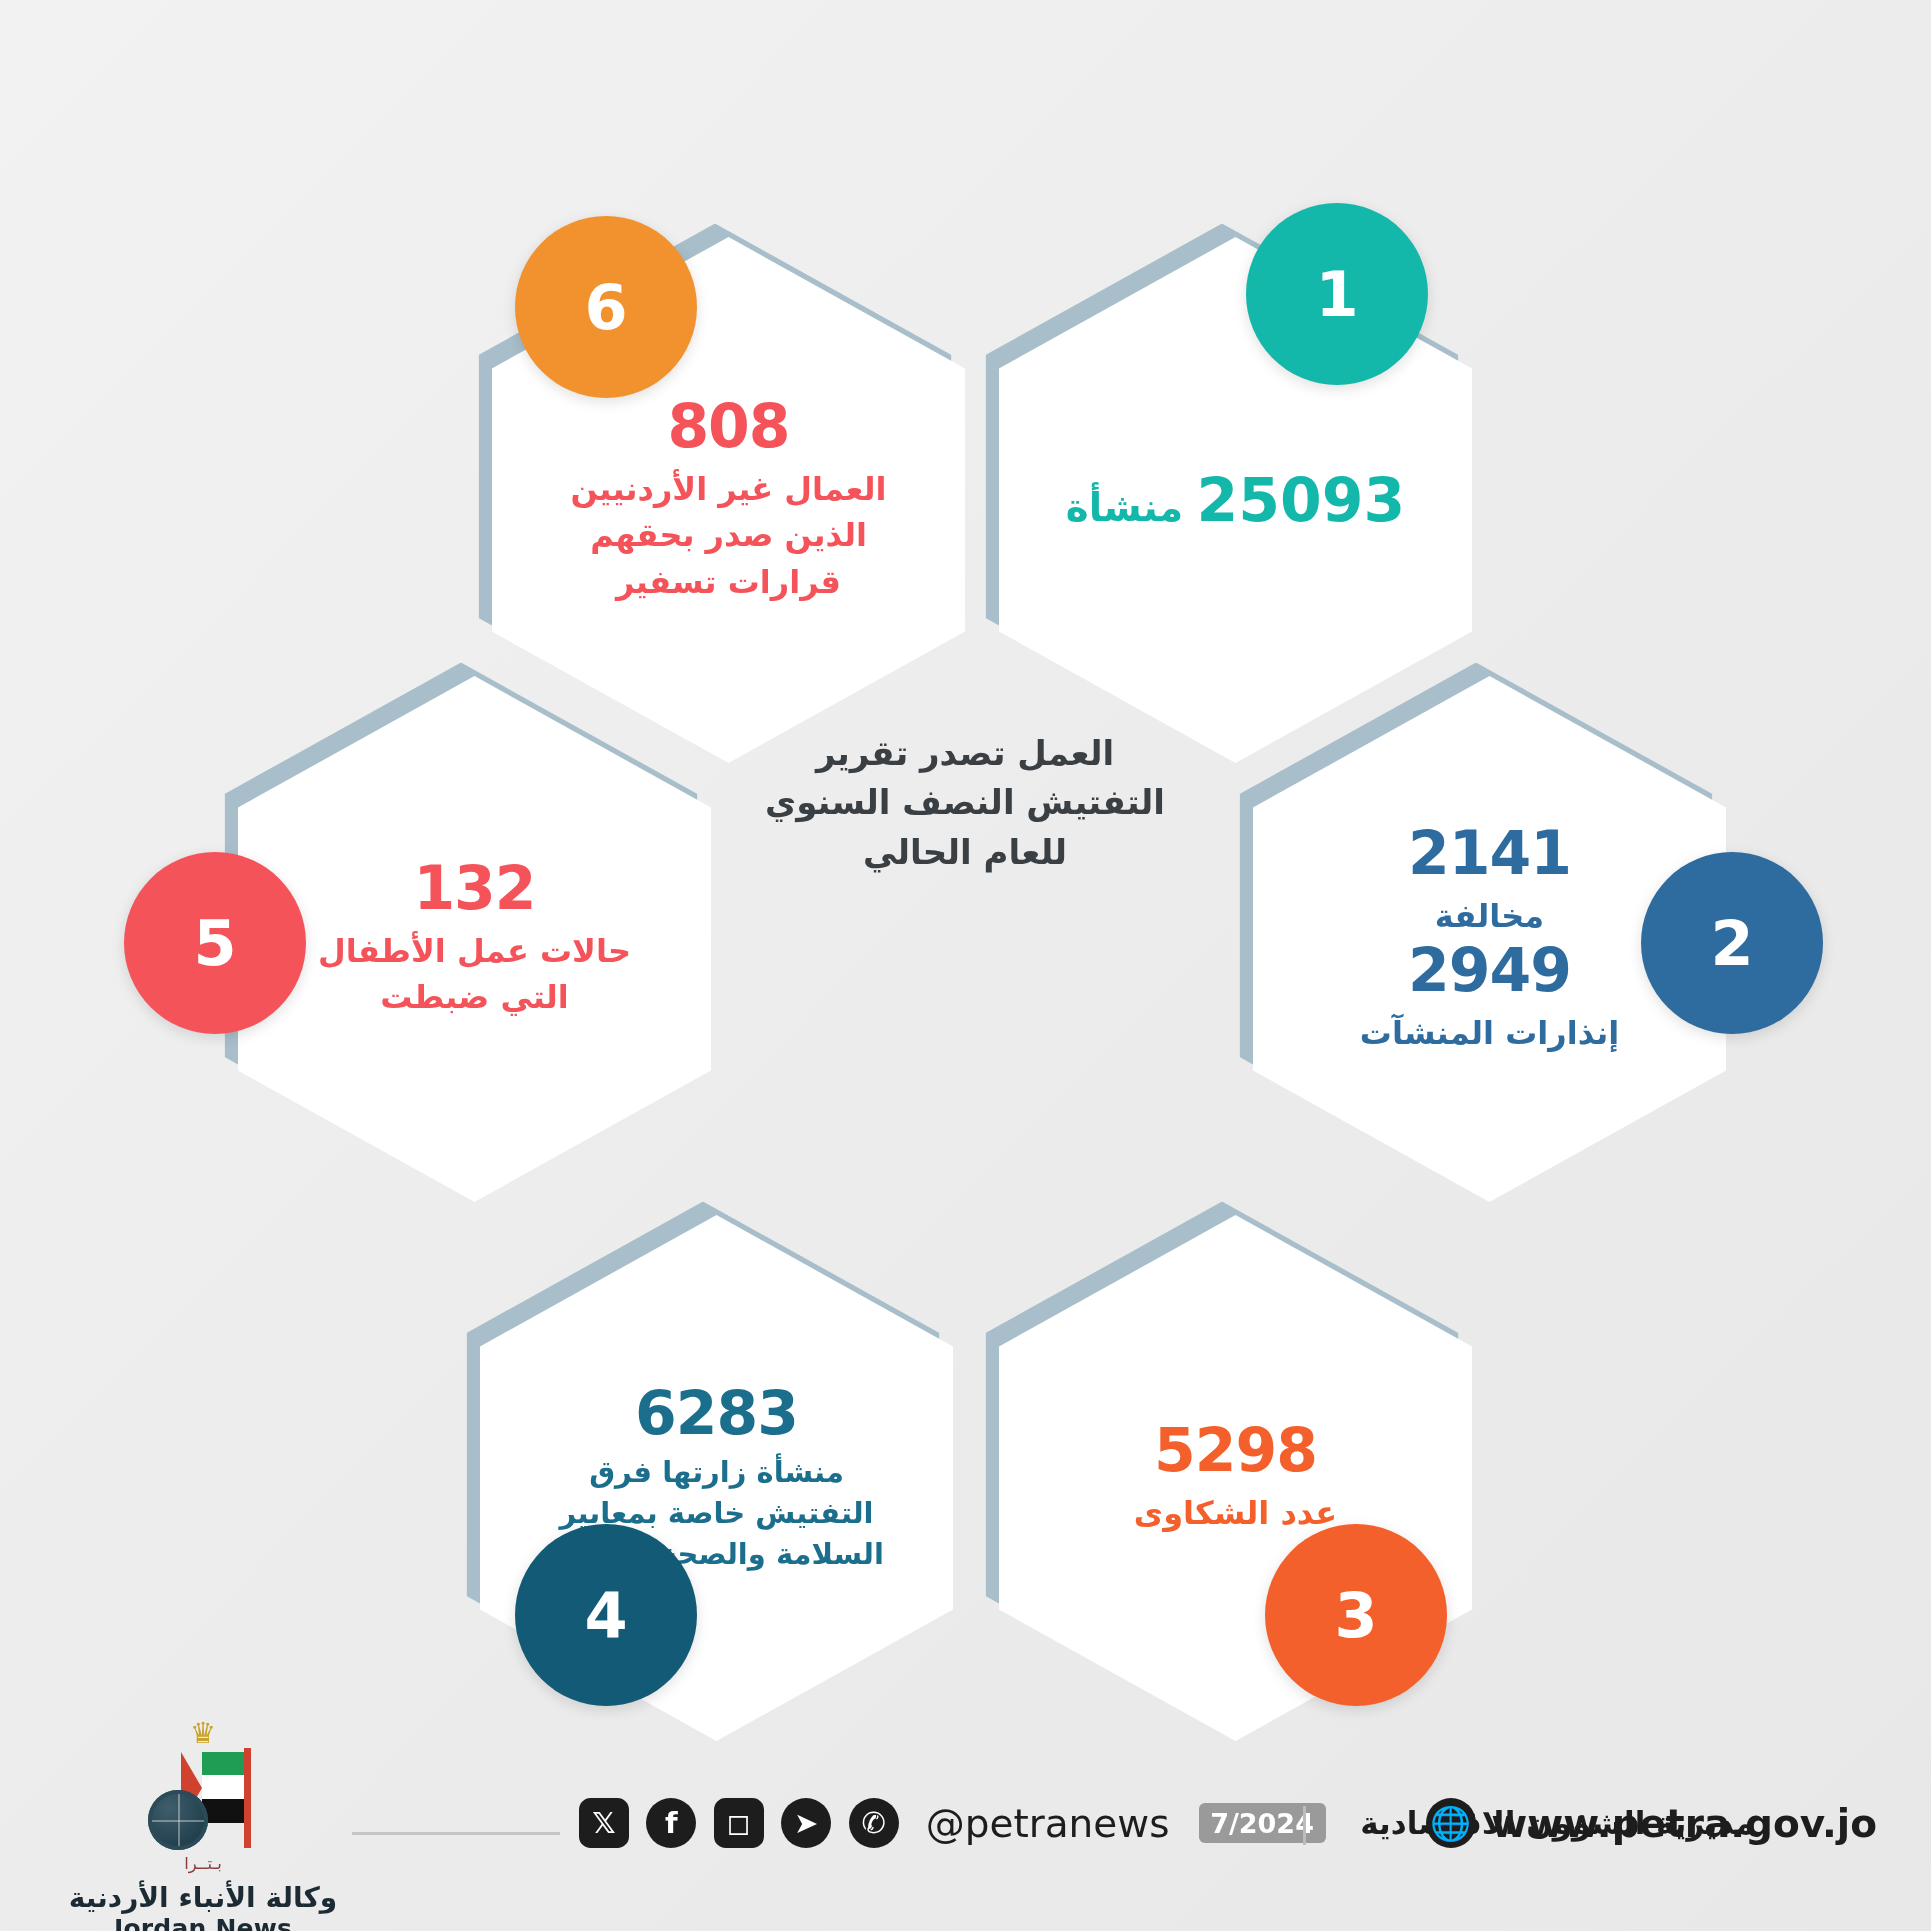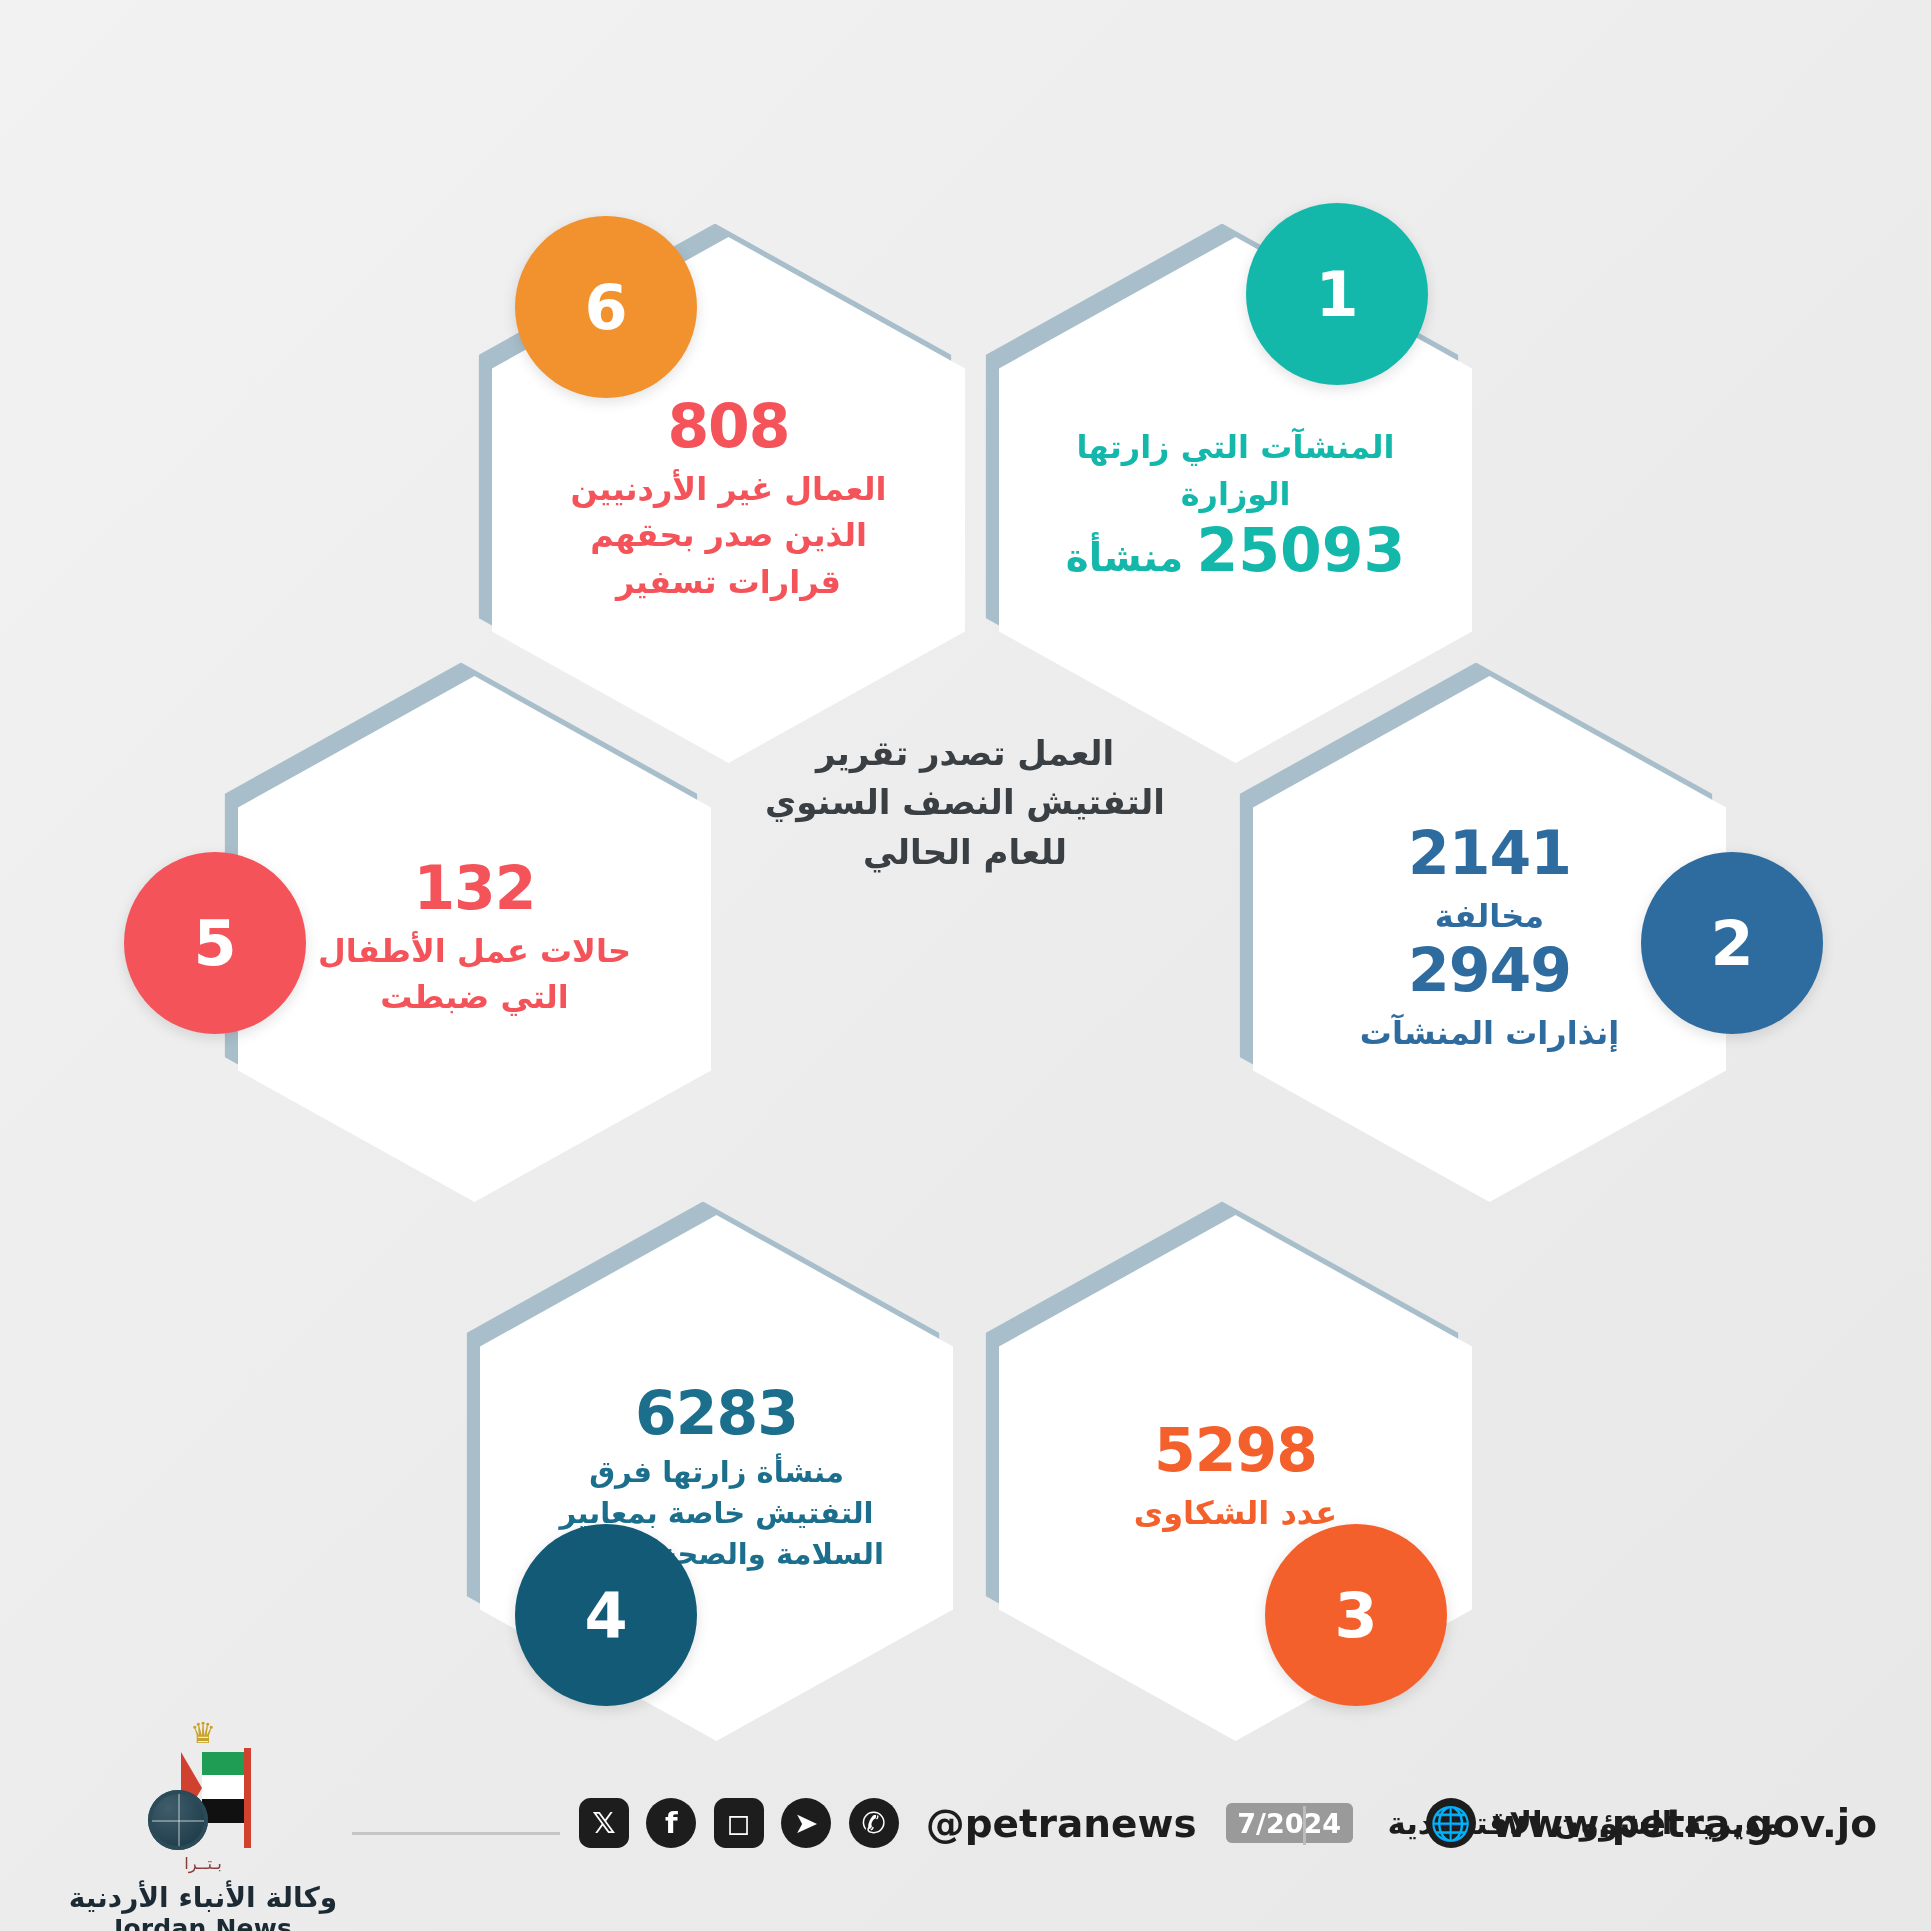--- a/index.html
+++ b/index.html
@@ -228,21 +228,21 @@
     display: flex;
     align-items: center;
     justify-content: center;
     font-size: 29px;
     font-weight: bold;
     line-height: 1;
   }
   .s-icon.round { border-radius: 50%; }
   .handle {
     font-size: 39px;
-    font-weight: bold;
+    font-weight: normal;
     color: #1d1d1d;
     margin-left: 9.7px;
   }
   .date-chip {
     background: #9a9a9a;
     color: #ffffff;
     font-size: 27px;
     font-weight: bold;
     padding: 4.8px 11.6px;
     border-radius: 5.8px;
@@ -300,21 +300,20 @@
       <div class="hex-num" style="color:#f4535a">808</div>
       <div class="hex-label" style="color:#f4535a">العمال غير الأردنيين الذين صدر بحقهم قرارات تسفير</div>
     </div>
   </div>
   <div class="badge" style="left:515px; top:216px; background:#f2922f;">6</div>
 
   <div class="hex-wrap" style="left:999px; top:237px;">
     <div class="hex-shadow"></div>
     <div class="hex"></div>
     <div class="hex-content">
-      <div class="hex-label" style="color:#14b8ab">المنشآت التي زارتها الوزارة</div>
       <div class="big-inline" style="color:#14b8ab; display:flex; align-items:baseline; gap:13.5px; direction:rtl;">
         <span>25093</span>
         <span style="font-size:39px; font-weight:bold;">منشأة</span>
       </div>
     </div>
   </div>
   <div class="badge" style="left:1246px; top:203px; background:#14b8ab;">1</div>
 
   <div class="hex-wrap" style="left:238px; top:676px;">
     <div class="hex-shadow"></div>

